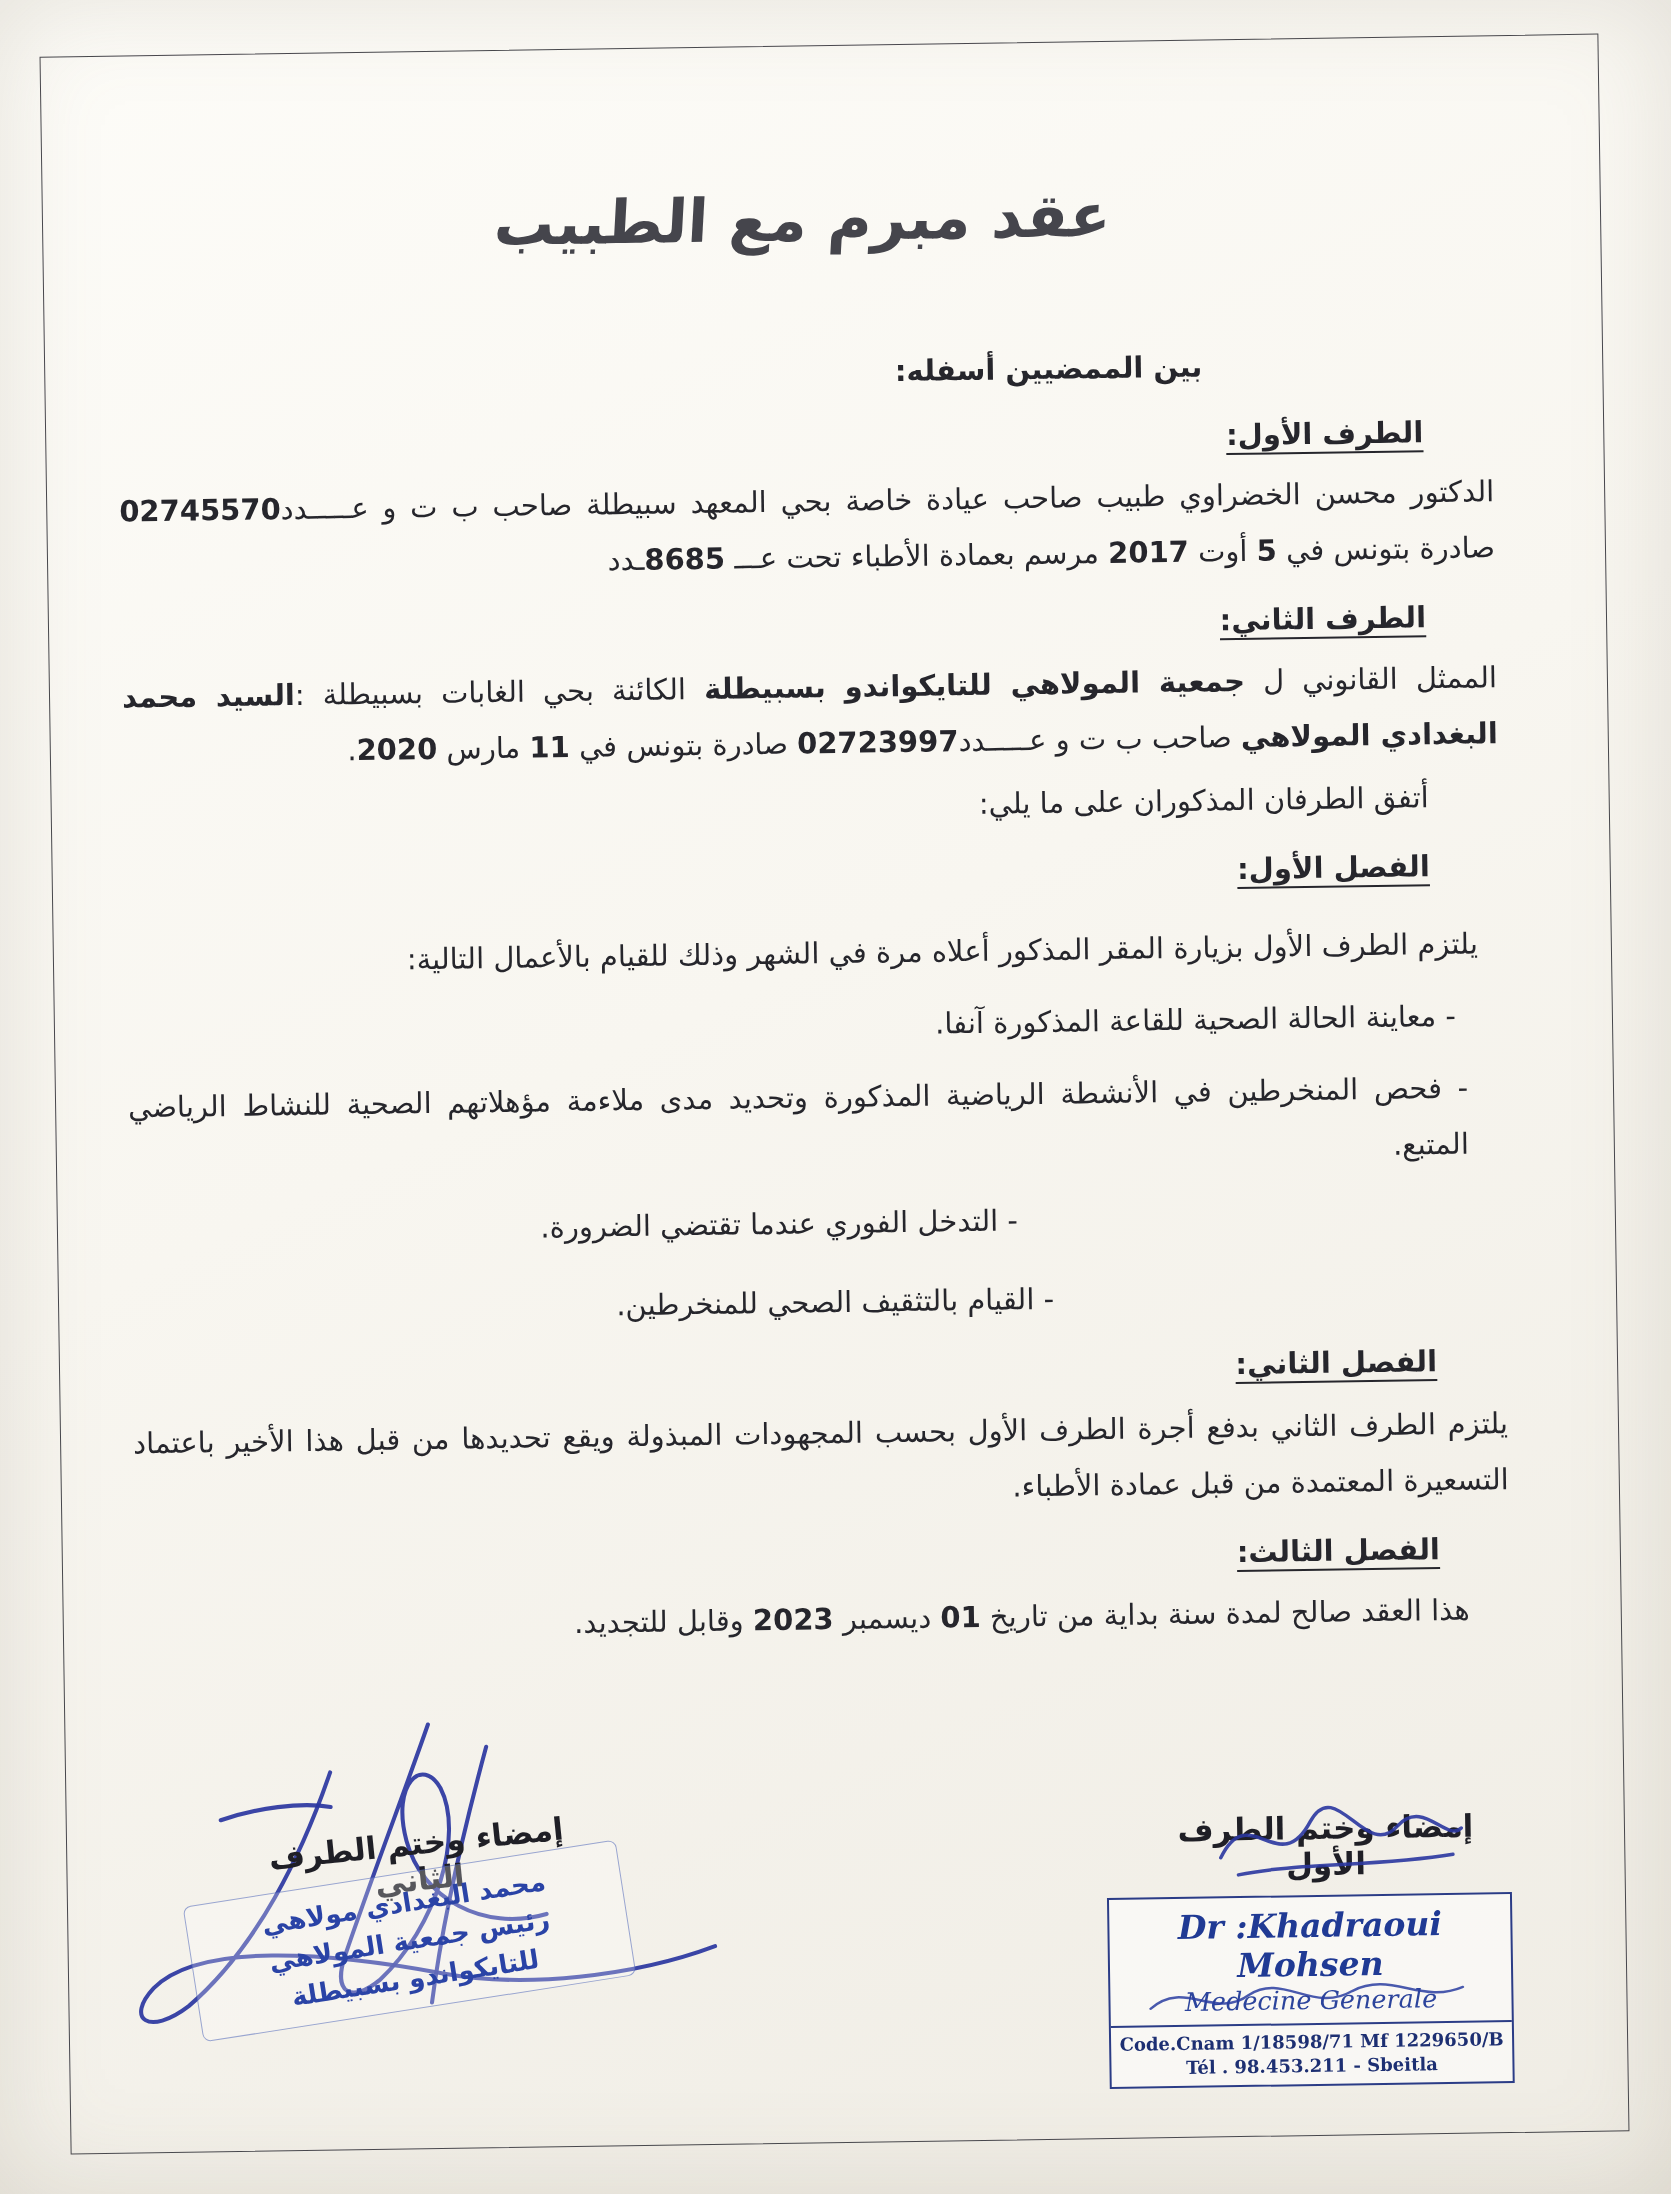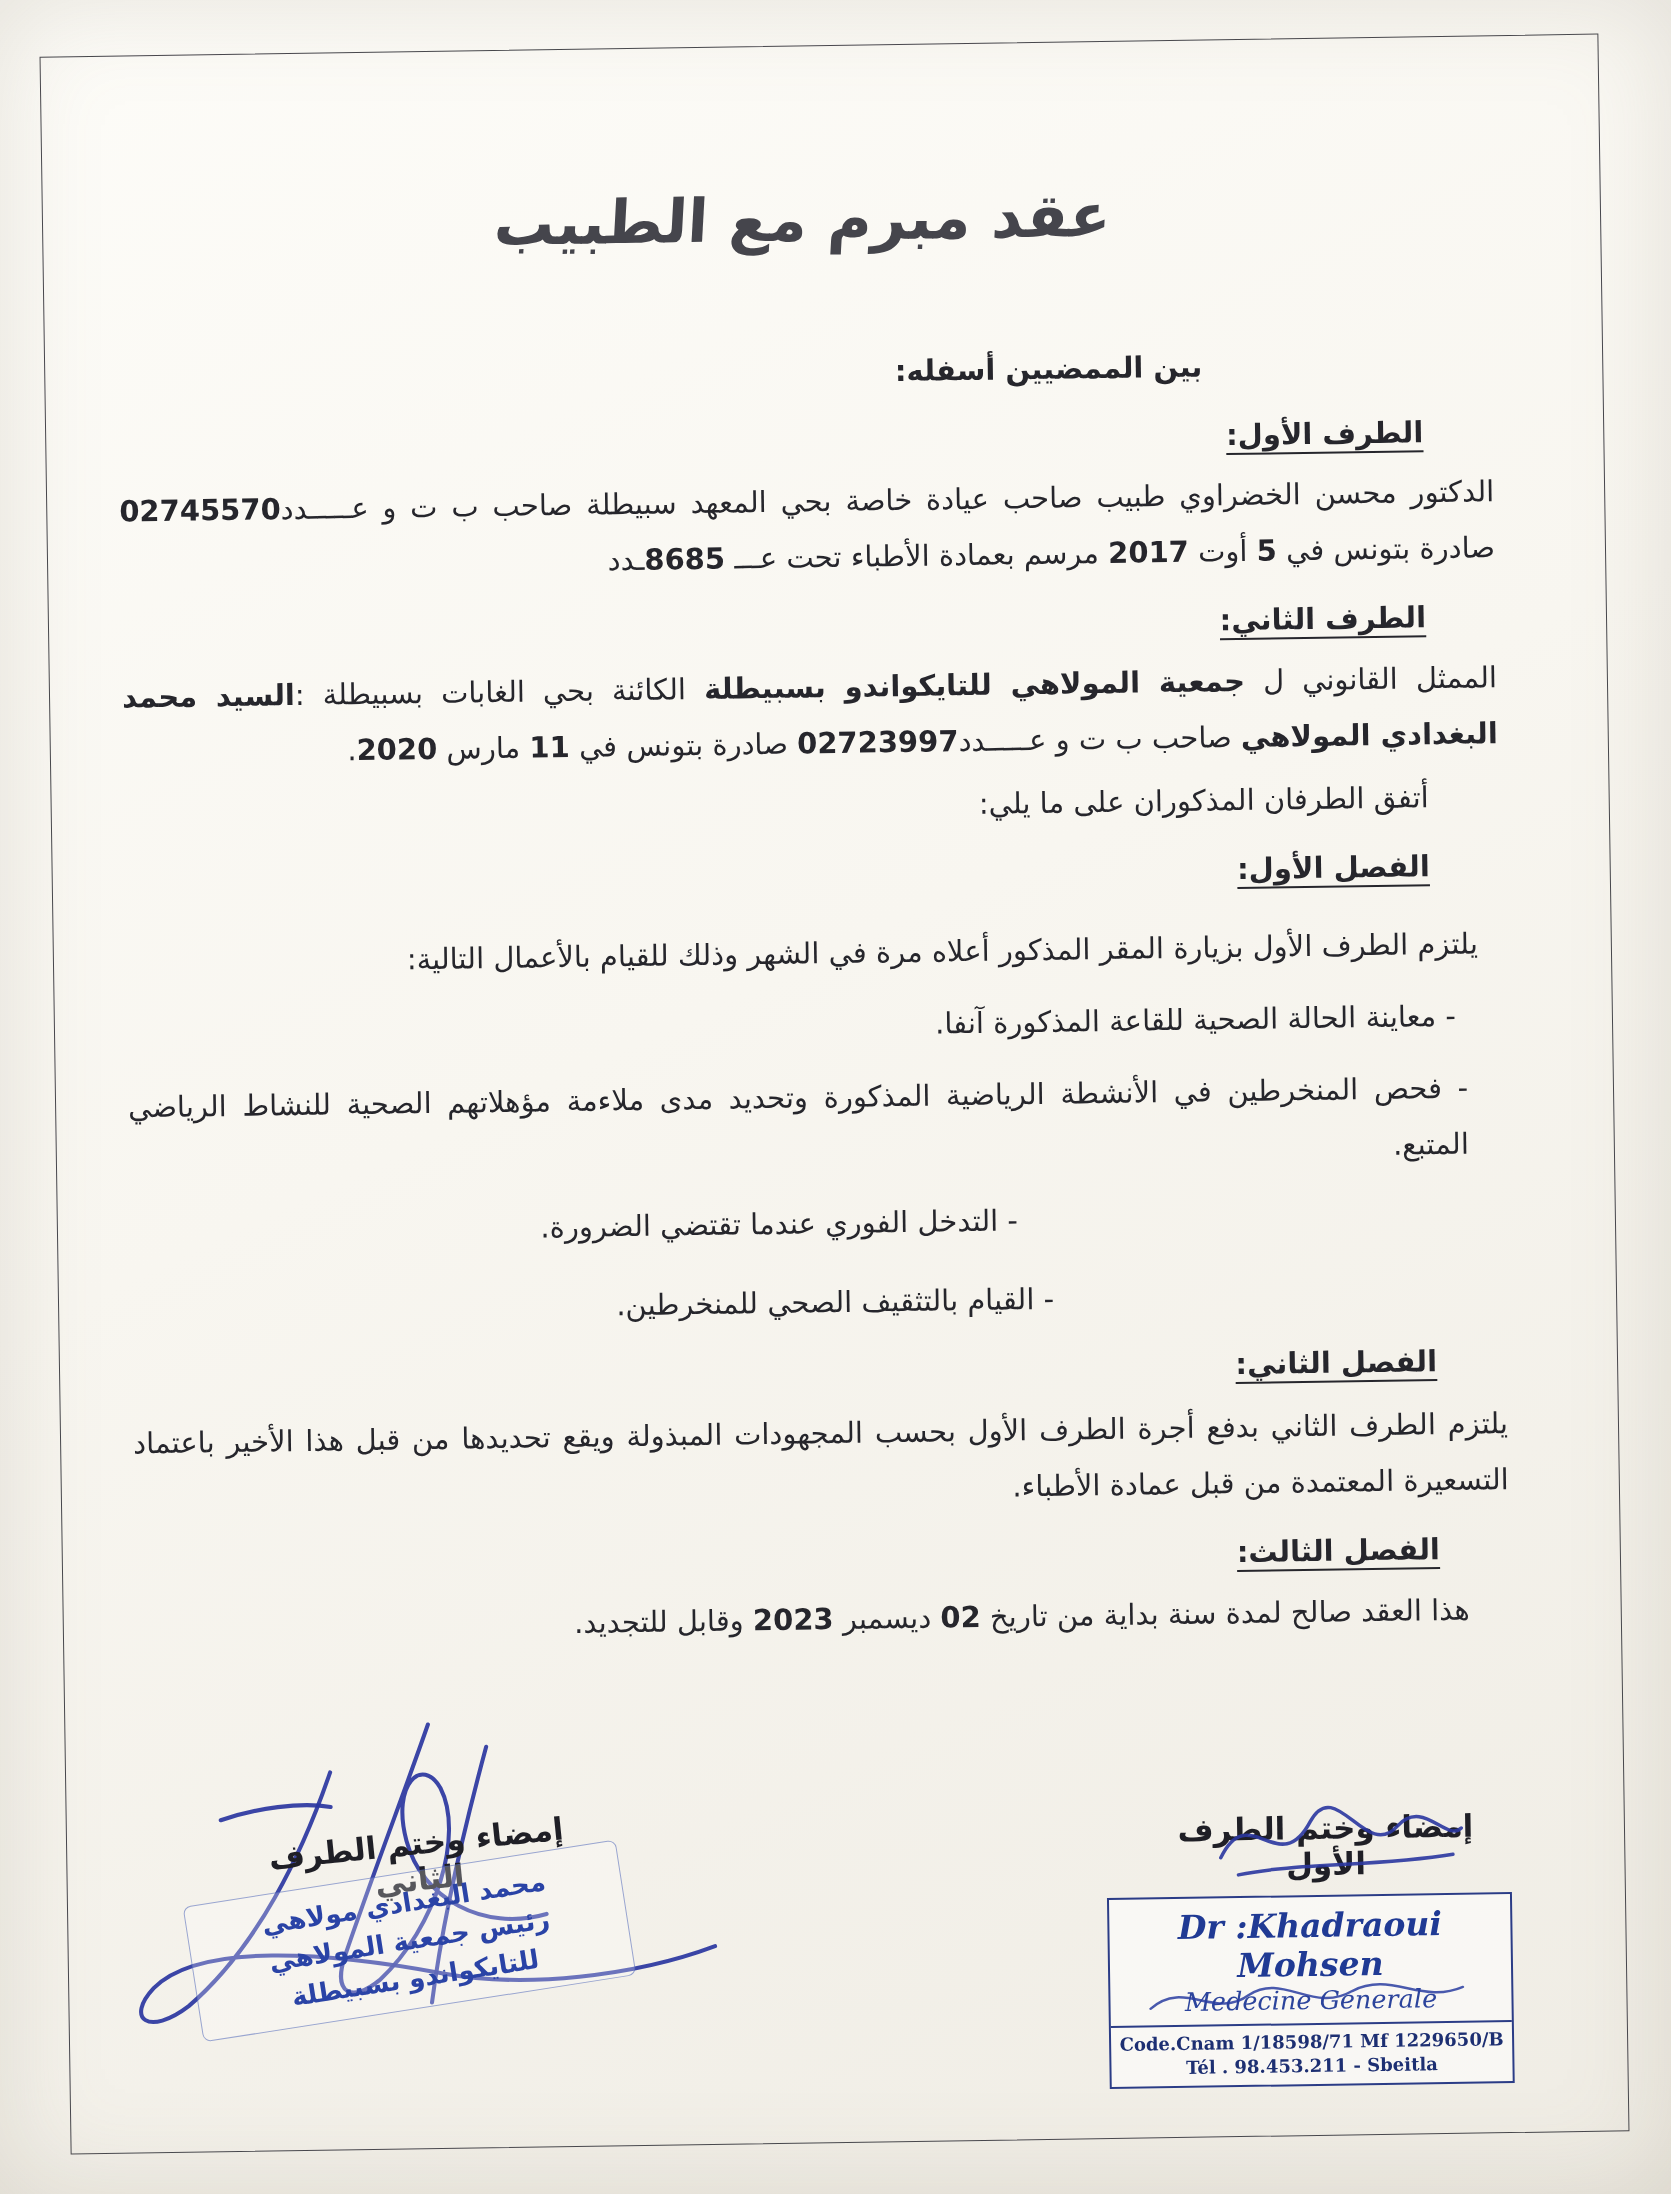--- a/index.html
+++ b/index.html
@@ -104,21 +104,21 @@
       <div class="item item-1">- فحص المنخرطين في الأنشطة الرياضية المذكورة وتحديد مدى ملاءمة مؤهلاتهم الصحية للنشاط الرياضي المتبع.</div>
       <div class="item item-2">- التدخل الفوري عندما تقتضي الضرورة.</div>
       <div class="item item-3">- القيام بالتثقيف الصحي للمنخرطين.</div>
 
       <div class="head"><span class="u">الفصل الثاني:</span></div>
 
       <p class="ch2p">يلتزم الطرف الثاني بدفع أجرة الطرف الأول بحسب المجهودات المبذولة ويقع تحديدها من قبل هذا الأخير باعتماد التسعيرة المعتمدة من قبل عمادة الأطباء.</p>
 
       <div class="head"><span class="u">الفصل الثالث:</span></div>
 
-      <p class="ch3p"><span>هذا العقد صالح لمدة سنة بداية من تاريخ </span><span class="num">02</span><span> ديسمبر </span><span class="num">2023</span><span> وقابل للتجديد.</span></p>
+      <p class="ch3p"><span>هذا العقد صالح لمدة سنة بداية من تاريخ </span><span class="num">01</span><span> ديسمبر </span><span class="num">2023</span><span> وقابل للتجديد.</span></p>
 
     </div>
 
     <div class="sig-layer">
 
       <svg class="sig-left-svg" viewBox="0 0 1160 650">
         <path d="M600 40 C 560 150, 500 300, 450 440 C 430 500, 460 520, 510 480 C 610 390, 660 230, 620 150 C 590 95, 535 140, 560 240 C 585 340, 690 400, 800 370"></path>
         <path d="M430 120 C 380 260, 300 420, 180 520 C 110 572, 70 540, 120 488 C 200 410, 420 430, 620 470 C 760 498, 950 480, 1090 430"></path>
         <path d="M700 80 C 660 220, 620 380, 600 520"></path>
         <path d="M240 200 C 300 180, 380 170, 430 180"></path>

